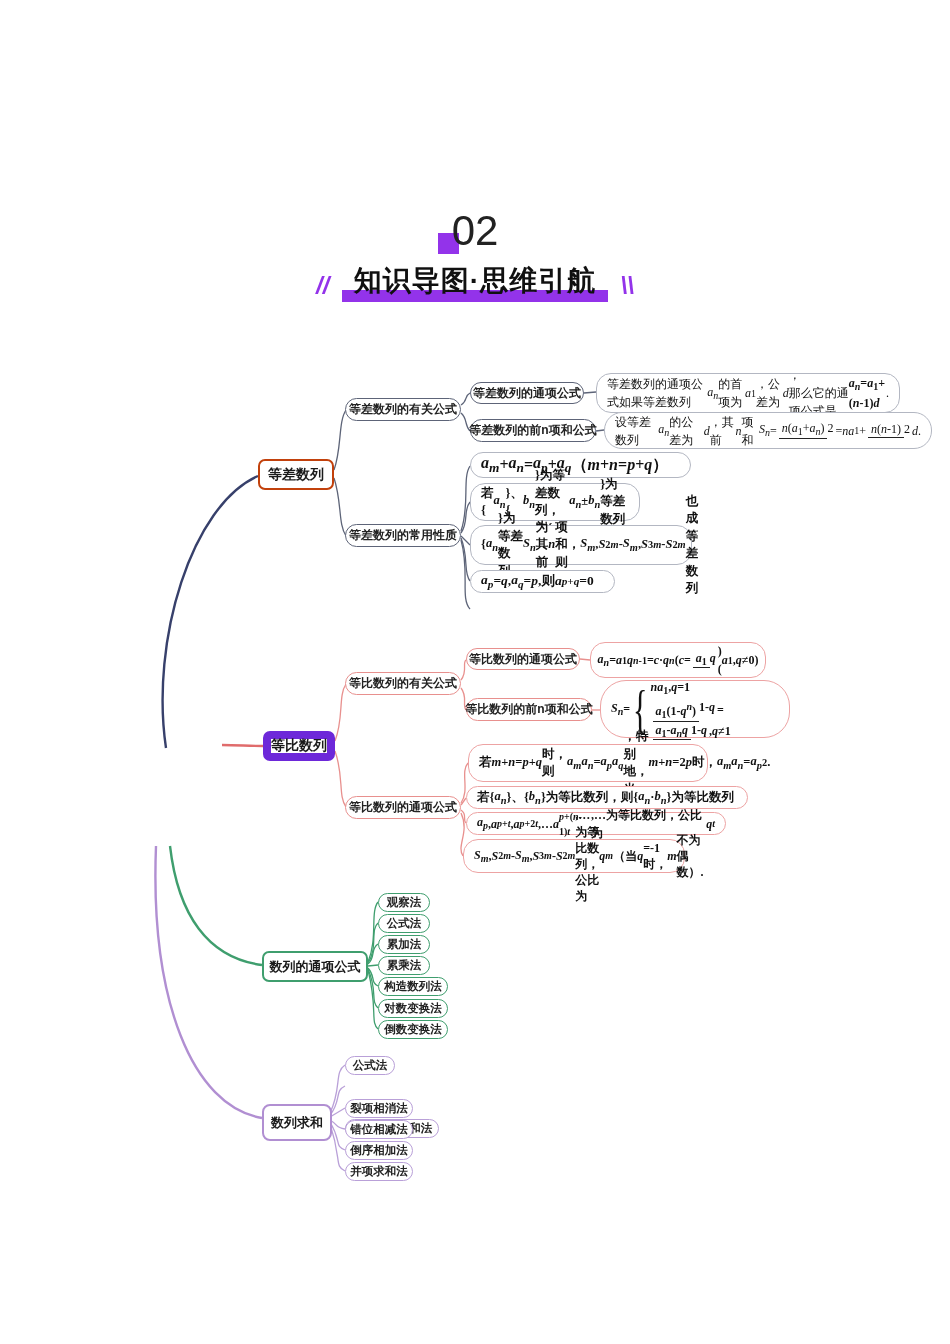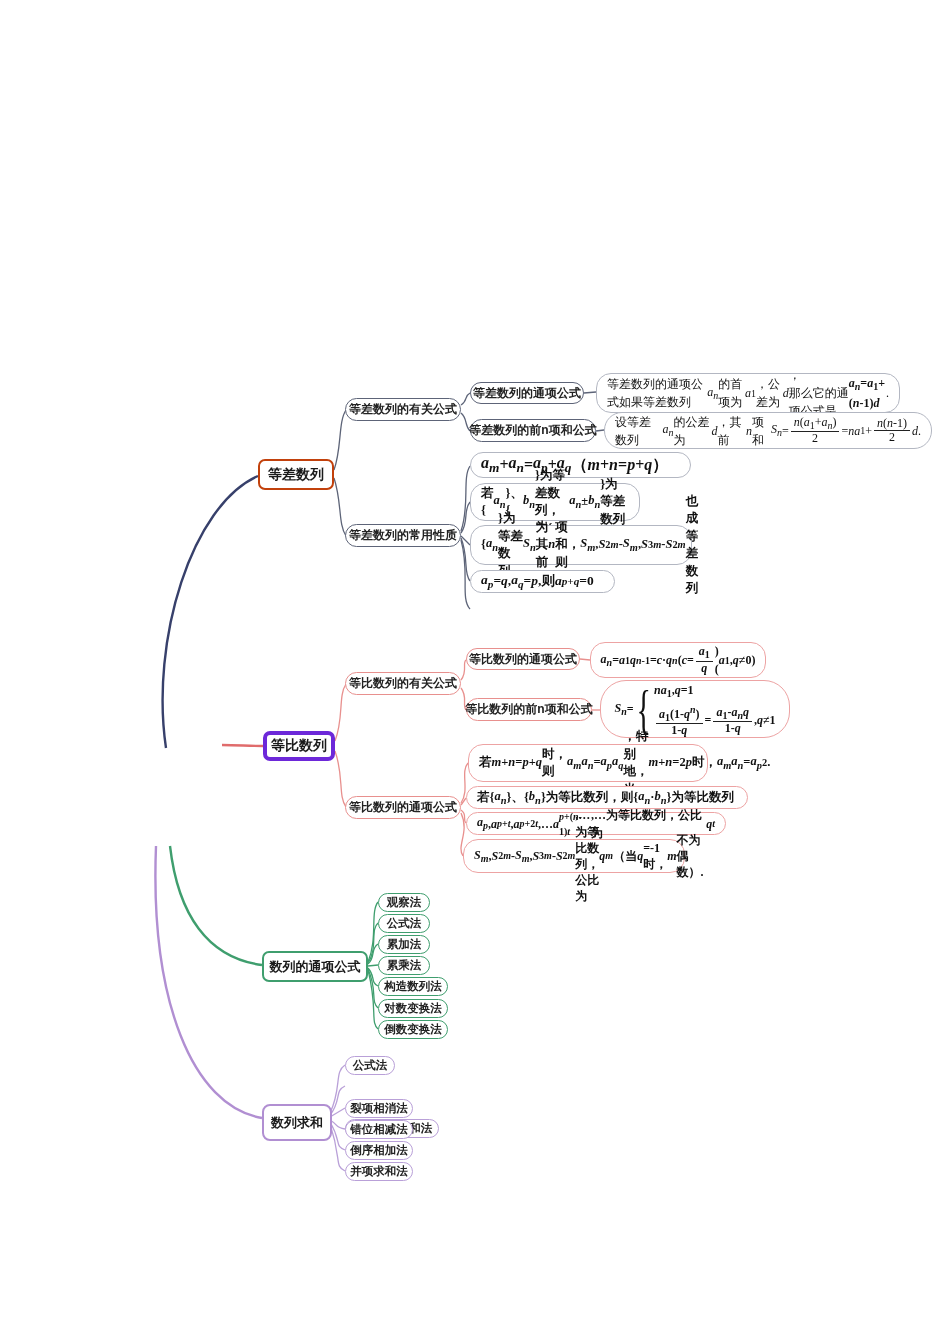--- a/index.html
+++ b/index.html
@@ -23,41 +23,55 @@
   .pill{position:absolute;background:#fff;border-radius:13px;display:flex;align-items:center;justify-content:center;
         font-weight:bold;font-size:12px;color:#222;box-sizing:border-box;z-index:2;white-space:nowrap;}
   .bubble{position:absolute;background:#fff;border-radius:15px;display:flex;align-items:center;
           box-sizing:border-box;z-index:2;padding:3px 10px;font-family:"Liberation Serif",serif;
           font-size:12px;line-height:1.5;color:#111;}
   .b-gray{border:1px solid #b3b7c2;}
   .b-pink{border:1px solid #eda3a3;}
 
   .c-navy{border:2px solid #c2410c;}
   .c-navy-thin{border:1.5px solid #5d6478;}
-  .c-pink{border:4px solid #6d28d9;}
+  .c-pink{border:8px solid #6d28d9;}
   .c-pink-thin{border:1.5px solid #e8908e;}
   .c-green{border:2px solid #3f9e6e;}
   .c-green-thin{border:1.5px solid #3f9e6e;}
   .c-purple{border:2px solid #b18fd2;}
   .c-purple-thin{border:1.5px solid #b9a0d8;}
 
   .math-bold{font-weight:bold;}
-  .frac{display:inline-flex;flex-direction:column;vertical-align:middle;text-align:center;margin:0 2px;line-height:1.1;}
+  .frac{display:inline-flex;vertical-align:middle;text-align:center;margin:0 2px;line-height:1.1;}
   .frac .top{border-bottom:1px solid #222;padding:0 3px;display:block;}
   .frac .bot{display:block;}
   .brace{font-family:"Liberation Serif",serif;font-size:30px;font-weight:400;display:inline-block;
          transform:scaleY(1.75);margin:0 3px;line-height:1;}
   .cases{display:inline-flex;flex-direction:column;gap:3px;text-align:left;}
   svg.links{position:absolute;left:0;top:0;z-index:1;}
 </style>
 </head>
 <body>
 
 <div class="page">
 
+  <div class="hdr-num-wrap">
+    <div class="hdr-num">
+      <span class="sq"></span>
+      <span class="num-text">02</span>
+    </div>
+  </div>
+  <div class="hdr-title-wrap">
+    <span class="slash">//</span>
+    <span class="hdr-title">
+      <span class="bar"></span>
+      <span class="title-text">知识导图·思维引航</span>
+    </span>
+    <span class="slash">\\</span>
+  </div>
 
   <svg class="links" width="950" height="1344">
     <g stroke="#37406b" stroke-width="2.4" fill="none">
       <path d="M166,748 C150,640 192,505 258,476"></path>
     </g>
     <g stroke="#e06c6c" stroke-width="2.4" fill="none">
       <path d="M222,745 C238,745 248,746 263,746"></path>
     </g>
     <g stroke="#3f9e6e" stroke-width="2.4" fill="none">
       <path d="M170,846 C178,915 208,958 262,965"></path>

